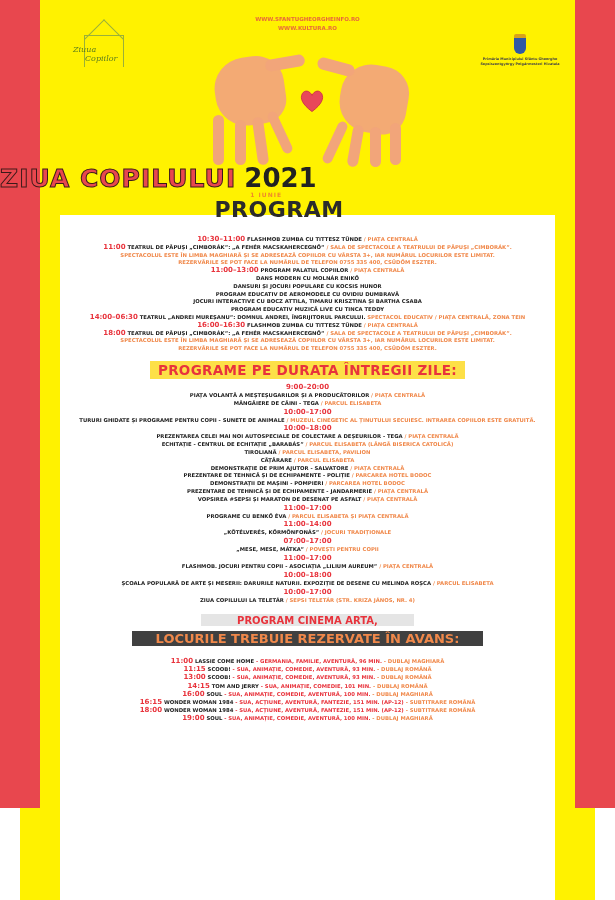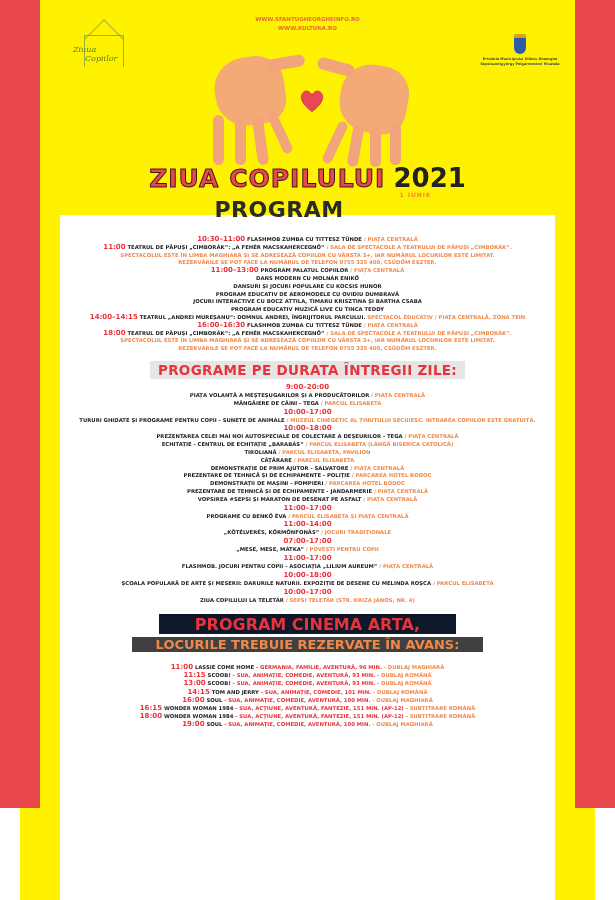--- a/index.html
+++ b/index.html
@@ -24,35 +24,35 @@
 
   .logo-right { position: absolute; left: 470px; top: 34px; width: 100px; text-align: center; }
   .crest { width: 12px; height: 20px; margin: 0 auto; background: #2f5aa6; border-radius: 2px 2px 6px 6px; border-top: 4px solid #d9a21a; }
   .logo-right .caption { font-size: 3.4px; color: #444; line-height: 5px; margin-top: 3px; font-weight: bold; }
 
   .hands { position: absolute; left: 195px; top: 55px; width: 230px; height: 110px; }
   .hand { position: absolute; background: #f2a57a; border-radius: 45% 40% 35% 45%; opacity: .95; }
   .finger { position: absolute; background: #f2a57a; border-radius: 6px; }
   .heart { position: absolute; left: 104px; top: 33px; width: 26px; height: 26px; }
 
-  .title-row { position: absolute; left: 0; top: 163px; width: 615px; text-align: center; }
+  .title-row { position: absolute; left: 0; top: 163px; width: 615px; text-align: left; }
   .ziua { display: inline-block; font-family: "DejaVu Sans", sans-serif; font-weight: bold; font-size: 25px; color: #e8474e; letter-spacing: 1px; -webkit-text-stroke: 1px #3b1a1a; vertical-align: middle; }
   .year { display: inline-block; font-weight: bold; font-size: 26px; color: #222; vertical-align: middle; margin-left: 3px; position: relative; }
   .date { position: absolute; left: 6px; top: 28px; font-size: 6px; color: #f08a2a; font-weight: bold; letter-spacing: 1px; white-space: nowrap; }
   .program-title { position: absolute; left: 0; top: 197px; width: 558px; text-align: center; font-weight: bold; font-size: 22px; color: #2b2b2b; letter-spacing: 0.5px; }
 
   .content { position: absolute; left: 60px; top: 236px; width: 495px; text-align: center; }
   .line { font-size: 5.3px; font-weight: bold; line-height: 7.8px; color: #222; white-space: nowrap; }
   .t { color: #e8333c; font-size: 7px; font-weight: bold; }
   .loc { color: #f0884a; }
   .note { color: #f0884a; }
   .tblk { color: #e8333c; font-size: 7px; line-height: 9px; font-weight: bold; }
 
-  .sec-head { display: inline-block; background: #e5e5e5; color: #e8333c; font-weight: bold; font-size: 13.5px; padding: 1px 8px; margin: 8px 16px 4px; letter-spacing: 0.3px; }
-  .cinema-head { display: inline-block; background: #0f172a; color: #e8333c; font-weight: bold; font-size: 16px; padding: 1px 36px 0; margin-top: 10px; }
+  .sec-head { display: inline-block; background: #fde047; color: #e8333c; font-weight: bold; font-size: 13.5px; padding: 1px 8px; margin: 8px 16px 4px; letter-spacing: 0.3px; }
+  .cinema-head { display: inline-block; background: #e5e5e5; color: #e8333c; font-weight: bold; font-size: 10px; padding: 1px 36px 0; margin-top: 10px; }
   .cinema-sub { display: inline-block; background: #404040; color: #f0884a; font-weight: bold; font-size: 13px; padding: 0 24px; margin-top: 3px; margin-bottom: 11px; }
   .cline { font-size: 5.3px; font-weight: bold; line-height: 8.1px; color: #222; white-space: nowrap; }
   .cline .dash { color: #e8333c; }
 </style>
 </head>
 <body>
 
 <div class="bg-red-left"></div>
 <div class="bg-red-right"></div>
 <div class="bg-yellow-top"></div>
@@ -132,21 +132,21 @@
     <span>PROGRAM PALATUL COPIILOR</span>
     <span class="loc">/ PIAȚA CENTRALĂ</span>
   </div>
   <div class="line">DANS MODERN CU MOLNÁR ENIKŐ</div>
   <div class="line">DANSURI ȘI JOCURI POPULARE CU KOCSIS HUNOR</div>
   <div class="line">PROGRAM EDUCATIV DE AEROMODELE CU OVIDIU DUMBRAVĂ</div>
   <div class="line">JOCURI INTERACTIVE CU BOCZ ATTILA, TIMARU KRISZTINA ȘI BARTHA CSABA</div>
   <div class="line">PROGRAM EDUCATIV MUZICĂ LIVE CU TINCA TEDDY</div>
 
   <div class="line">
-    <span class="t">14:00–14:15</span>
+    <span class="t">14:00–06:30</span>
     <span>TEATRUL „ANDREI MUREȘANU”: DOMNUL ANDREI, ÎNGRIJITORUL PARCULUI.</span>
     <span class="loc">SPECTACOL EDUCATIV / PIAȚA CENTRALĂ, ZONA TEIN</span>
   </div>
 
   <div class="line">
     <span class="t">16:00–16:30</span>
     <span>FLASHMOB ZUMBA CU TITTESZ TÜNDE</span>
     <span class="loc">/ PIAȚA CENTRALĂ</span>
   </div>
 

